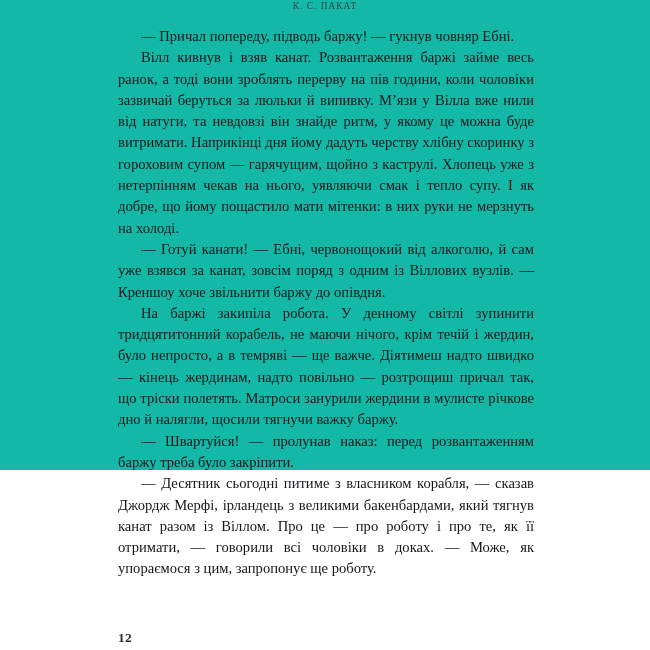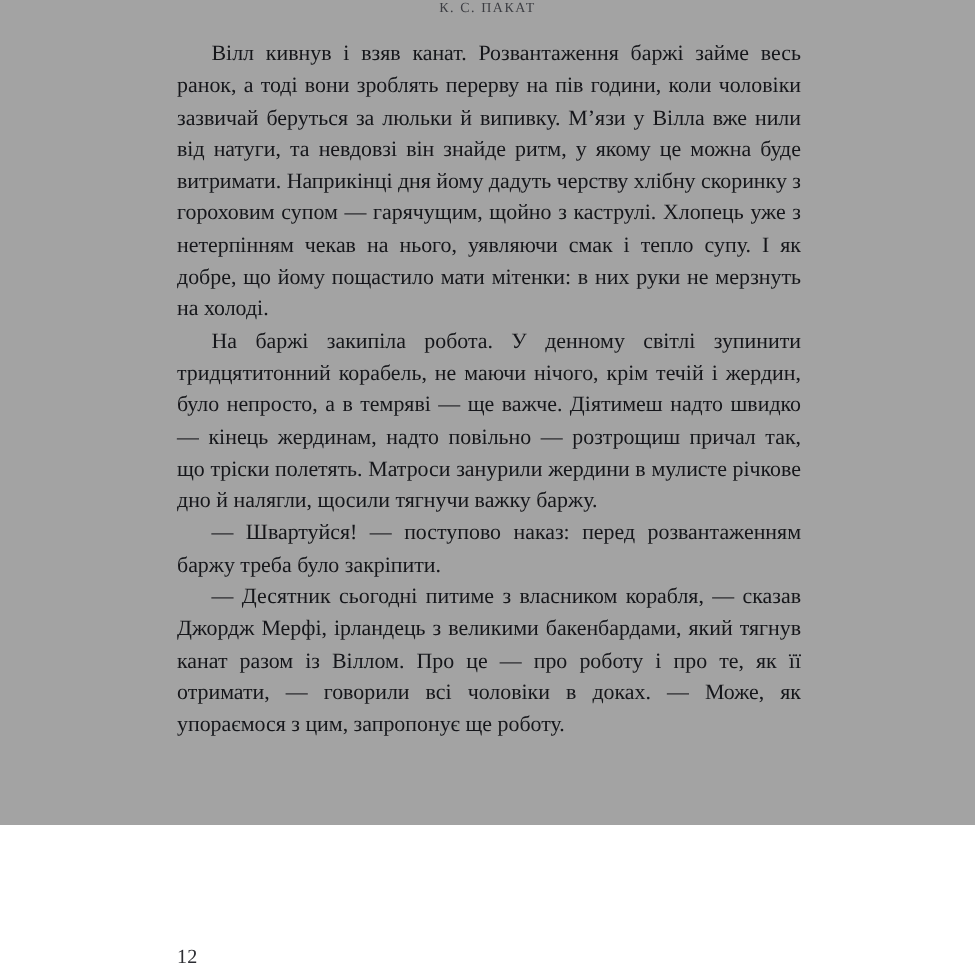--- a/index.html
+++ b/index.html
@@ -11,22 +11,22 @@
     height: 650px;
     background: #ffffff;
     font-family: "Liberation Serif", "DejaVu Serif", serif;
     color: #15161a;
     overflow: hidden;
   }
 
   .page {
     position: relative;
     width: 650px;
-    height: 550px;
-    background: #a3a3a3;
+    height: 470px;
+    background: #14b8a6;
     box-sizing: border-box;
   }
 
   
   .running-head {
     position: absolute;
     top: 1px;
     left: 0;
     width: 650px;
     text-align: center;
@@ -60,31 +60,34 @@
 
   
   .folio {
     position: absolute;
     left: 118px;
     top: 631px;
     font-size: 13.4px;
     line-height: 14px;
     color: #2c2d32;
     letter-spacing: 0.2px;
+    font-weight: bold;
   }
 </style>
 </head>
 <body>
 
 <div class="page">
 
   <div class="running-head">К. С. Пакат</div>
 
   <div class="text-block">
+    <p class="para">— Причал попереду, підводь баржу! — гукнув човняр Ебні.</p>
     <p class="para">Вілл кивнув і взяв канат. Розвантаження баржі займе весь ранок, а тоді вони зроблять перерву на пів години, коли чоловіки зазвичай беруться за люльки й випивку. М’язи у Вілла вже нили від натуги, та невдовзі він знайде ритм, у якому це можна буде витримати. Наприкінці дня йому дадуть черству хлібну скоринку з гороховим супом — гарячущим, щойно з каструлі. Хлопець уже з нетерпінням чекав на нього, уявляючи смак і тепло супу. І як добре, що йому пощастило мати мітенки: в них руки не мерзнуть на холоді.</p>
+    <p class="para">— Готуй канати! — Ебні, червонощокий від алкоголю, й сам уже взявся за канат, зовсім поряд з одним із Віллових вузлів. — Креншоу хоче звільнити баржу до опівдня.</p>
     <p class="para">На баржі закипіла робота. У денному світлі зупинити тридцятитонний корабель, не маючи нічого, крім течій і жердин, було непросто, а в темряві — ще важче. Діятимеш надто швидко — кінець жердинам, надто повільно — розтрощиш причал так, що тріски полетять. Матроси занурили жердини в мулисте річкове дно й налягли, щосили тягнучи важку баржу.</p>
-    <p class="para">— Швартуйся! — поступово наказ: перед розвантаженням баржу треба було закріпити.</p>
+    <p class="para">— Швартуйся! — пролунав наказ: перед розвантаженням баржу треба було закріпити.</p>
     <p class="para">— Десятник сьогодні питиме з власником корабля, — сказав Джордж Мерфі, ірландець з великими бакенбардами, який тягнув канат разом із Віллом. Про це — про роботу і про те, як її отримати, — говорили всі чоловіки в доках. — Може, як упораємося з цим, запропонує ще роботу.</p>
   </div>
 
   <div class="folio">12</div>
 
 </div>
 
 </body></html>

